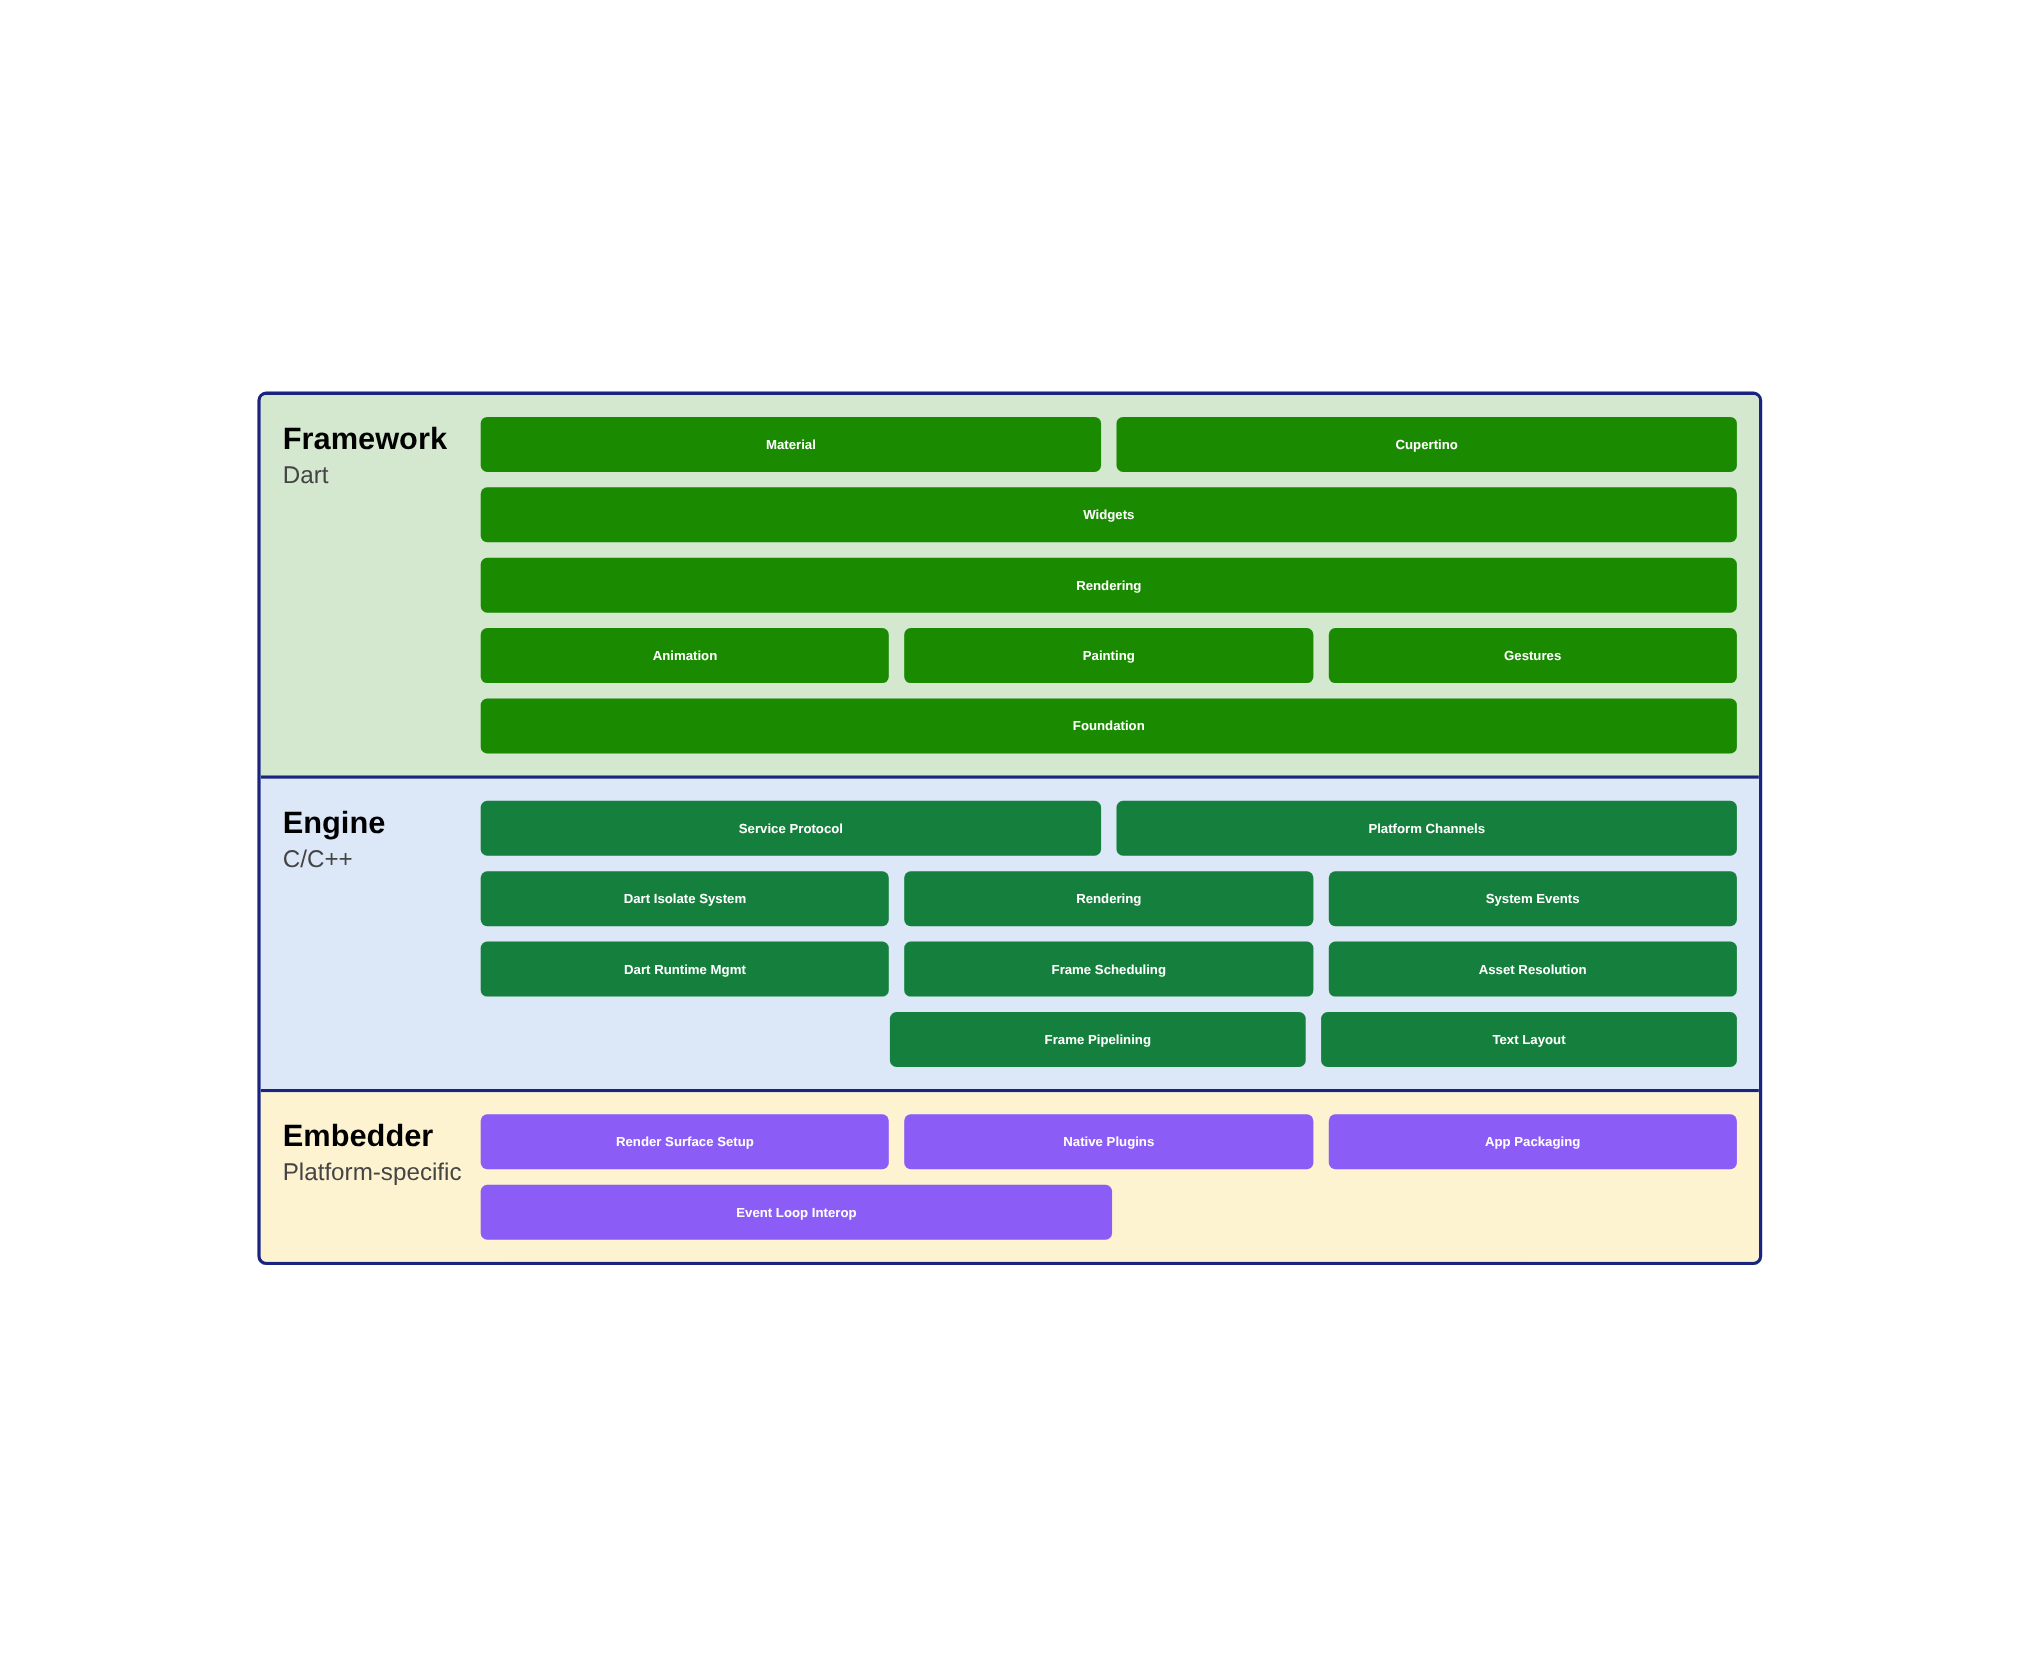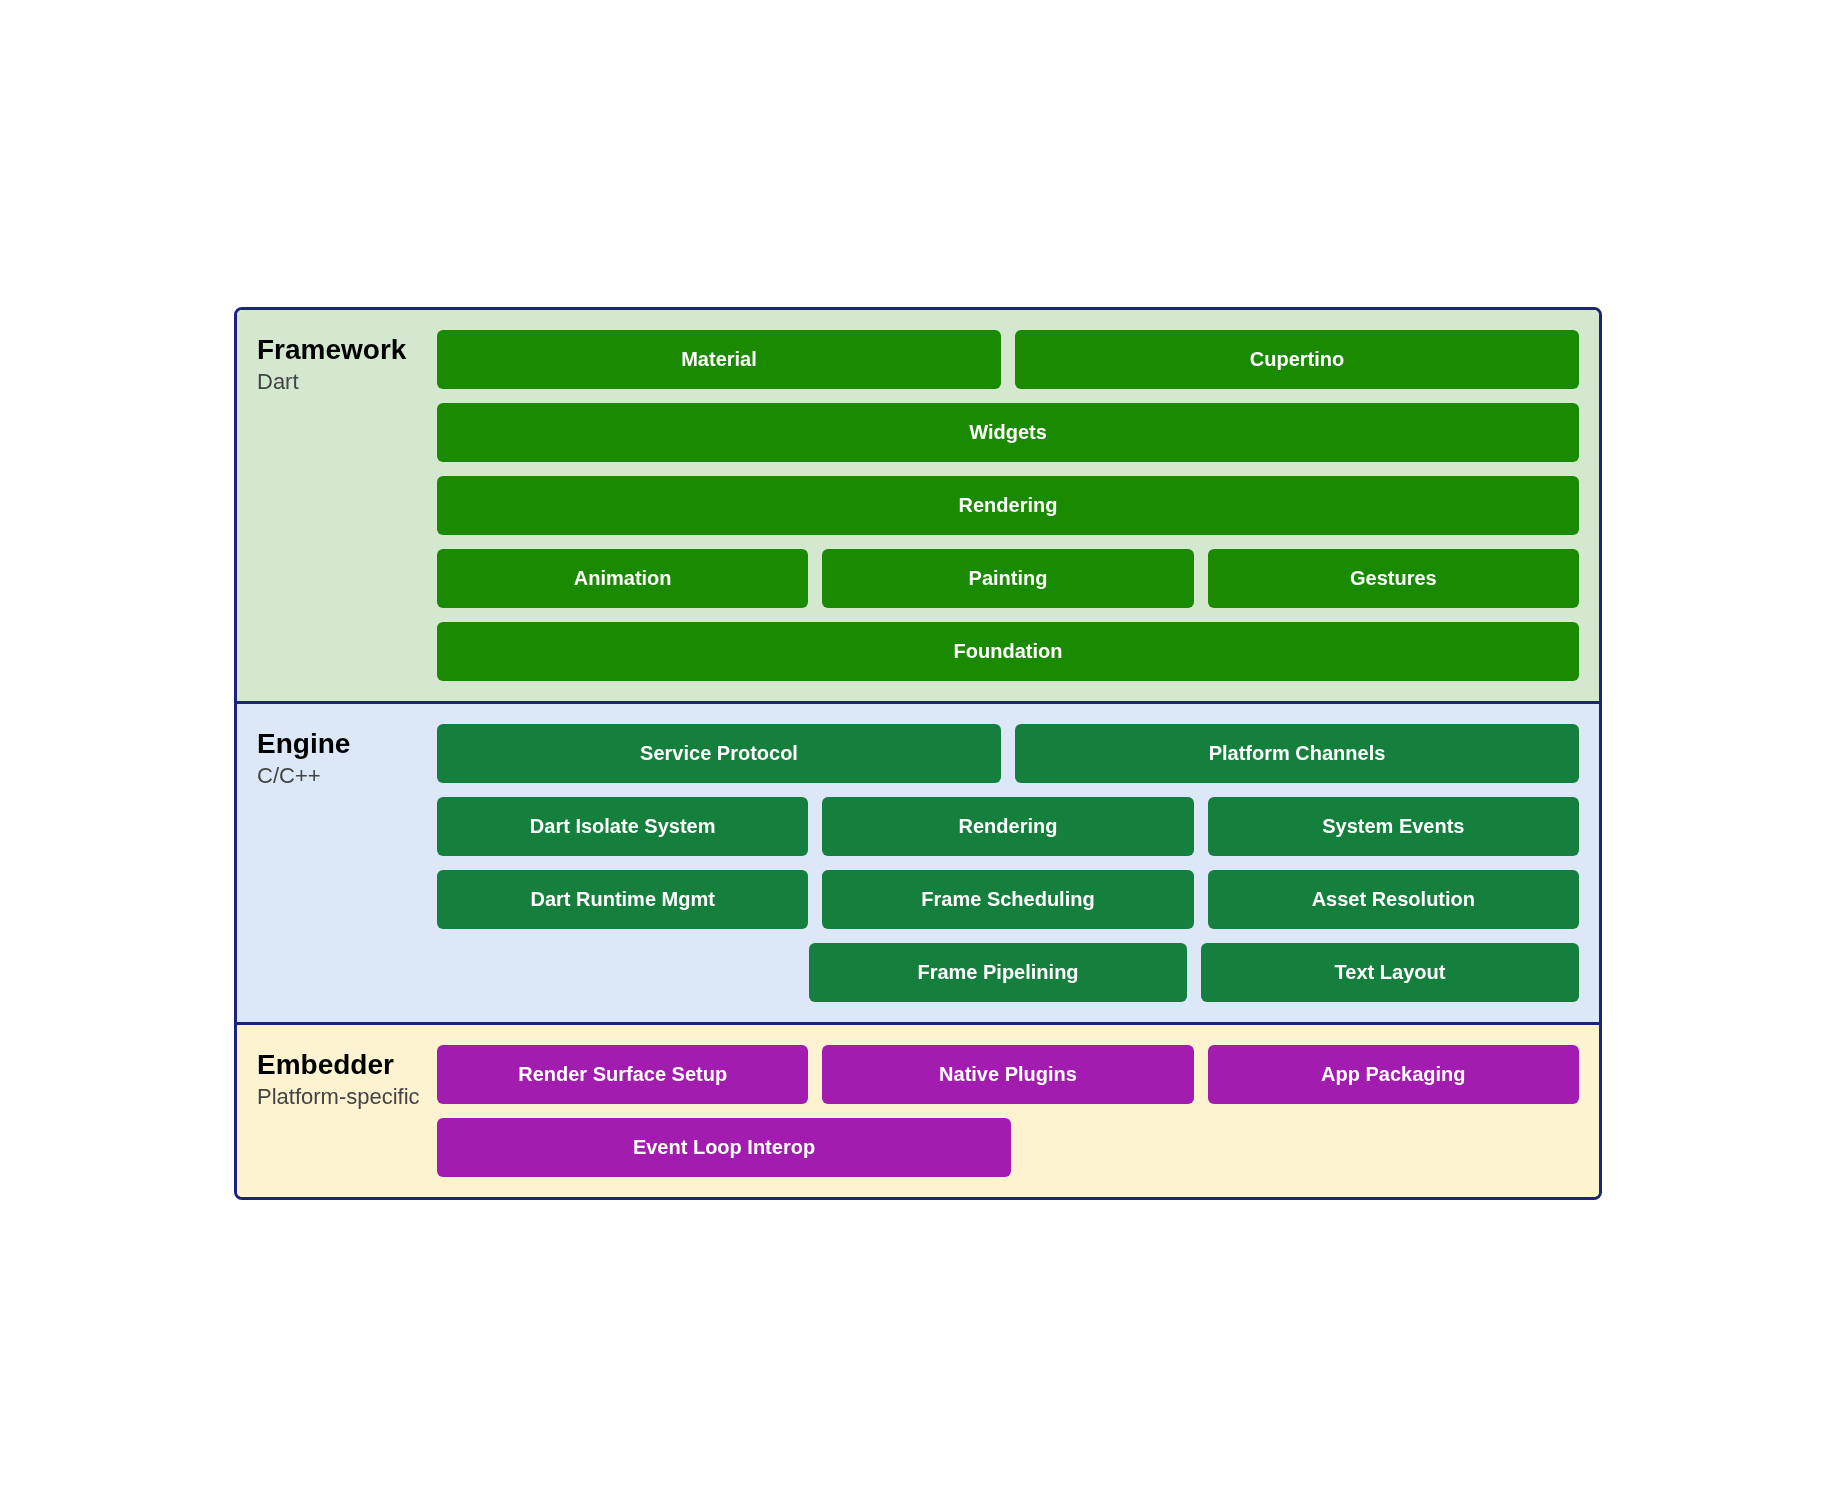--- a/index.html
+++ b/index.html
@@ -83,40 +83,40 @@
       display: flex;
       flex-direction: row;
       gap: 14px;
     }
 
     .btn {
       flex: 1;
       padding: 18px 10px;
       border: none;
       border-radius: 6px;
-      font-size: 20px;
+      font-size: 12px;
       font-weight: 600;
       color: #fff;
       cursor: pointer;
       text-align: center;
       display: flex;
       align-items: center;
       justify-content: center;
     }
 
     .btn-green {
       background-color: #1a8a00;
     }
 
     .btn-blue {
       background-color: #15803d;
     }
 
     .btn-orange {
-      background-color: #a21caf;
+      background-color: #8b5cf6;
     }
   </style>
 </head>
 <body>
 
 <div class="diagram-container">
 <div class="layer layer-framework">
       <div class="layer-label">
         <div class="layer-title">Framework</div>
         <div class="layer-subtitle">Dart</div>

